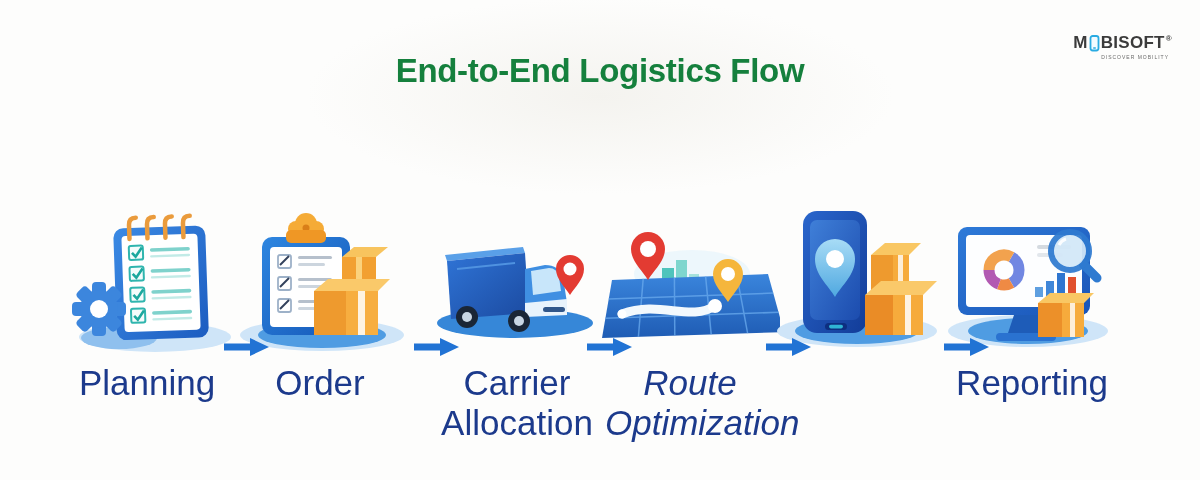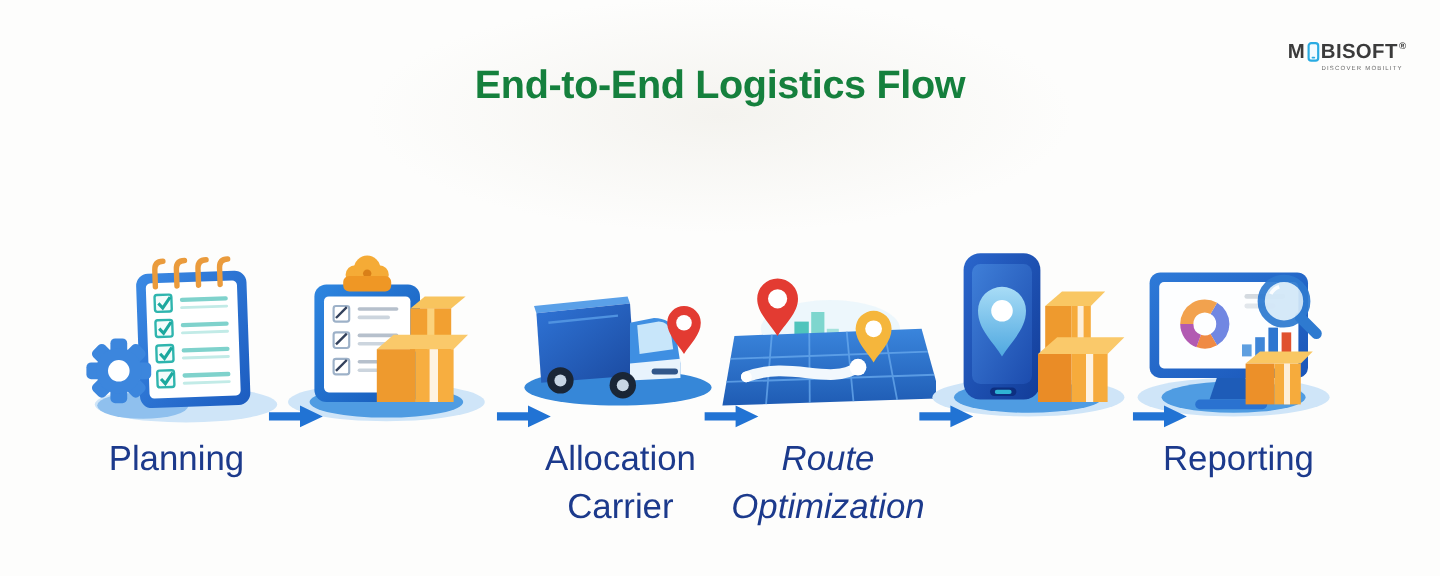--- a/index.html
+++ b/index.html
@@ -16,21 +16,21 @@
   }
   .logo{position:absolute;top:33px;right:28px;text-align:right;}
   .logo-row{display:flex;align-items:center;color:#3b3b3b;font-weight:bold;font-size:17px;letter-spacing:0.3px;}
   .logo-phone{display:inline-flex;margin:0 1px;}
   .logo-reg{font-size:8px;vertical-align:top;margin-left:1px;transform:translateY(-5px);}
   .logo-tagline{font-size:5px;letter-spacing:1px;color:#6a6a6a;margin-top:1px;padding-right:3px;}
   .flow{position:absolute;left:0;top:197px;width:1200px;height:260px;}
   .step{position:absolute;width:170px;top:0;text-align:center;}
   .icon-box{width:180px;height:162px;margin-left:-5px;}
   .step-label{
-    margin-top:4px;font-size:29px;font-weight:500;line-height:40px;
+    margin-top:4px;font-size:35px;font-weight:500;line-height:40px;
     color:#1c3a8c;white-space:nowrap;
   }
   .step-label span{display:block;}
   .arrow{position:absolute;top:139px;width:46px;height:22px;}
   .s1{left:62px;} .s2{left:235px;} .s3{left:432px;} .s4{left:605px;font-style:italic;} .s5{left:778px;} .s6{left:947px;}
   .a1{left:224px;} .a2{left:414px;} .a3{left:587px;} .a4{left:766px;} .a5{left:944px;}
 </style>
 </head>
 <body>
 
@@ -165,20 +165,21 @@
         </g>
         <g>
           <polygon points="84,94 98,82 160,82 148,94" fill="#fac96a"></polygon>
           <rect x="84" y="94" width="32" height="44" fill="#ee9a2e"></rect>
           <rect x="116" y="94" width="32" height="44" fill="#f7ae40"></rect>
           <rect x="128" y="94" width="7" height="44" fill="#ffffff" opacity="0.85"></rect>
         </g>
       </svg>
     </div>
     <div class="step-label">
+      <span>Order</span>
     </div>
   </div>
 
   <div class="step s3">
     <div class="icon-box">
       <svg width="180" height="162" viewBox="0 0 180 162">
         <defs>
           <linearGradient id="cargof" x1="0" y1="0" x2="1" y2="1">
             <stop offset="0" stop-color="#2f74d6"></stop>
               <stop offset="1" stop-color="#1b4aa0"></stop>
@@ -200,22 +201,22 @@
             <circle cx="92" cy="110" r="5" fill="#c8d6e4"></circle>
           </g>
           <g transform="translate(143,84)">
             <path d="M0,0 C-5,-8 -14,-16 -14,-26 A14,14 0 1 1 14,-26 C14,-16 5,-8 0,0 Z" fill="#e33b32"></path>
             <circle cx="0" cy="-26" r="6.5" fill="#ffffff"></circle>
           </g>
         </g>
       </svg>
     </div>
     <div class="step-label">
+      <span>Carrier</span>
       <span>Allocation</span>
-      <span>Carrier</span>
     </div>
   </div>
 
   <div class="step s4">
     <div class="icon-box">
       <svg width="180" height="162" viewBox="0 0 180 162">
         <defs>
           <linearGradient id="mapf" x1="0" y1="0" x2="0" y2="1">
             <stop offset="0" stop-color="#3a85dc"></stop>
               <stop offset="1" stop-color="#1f5cb4"></stop>

